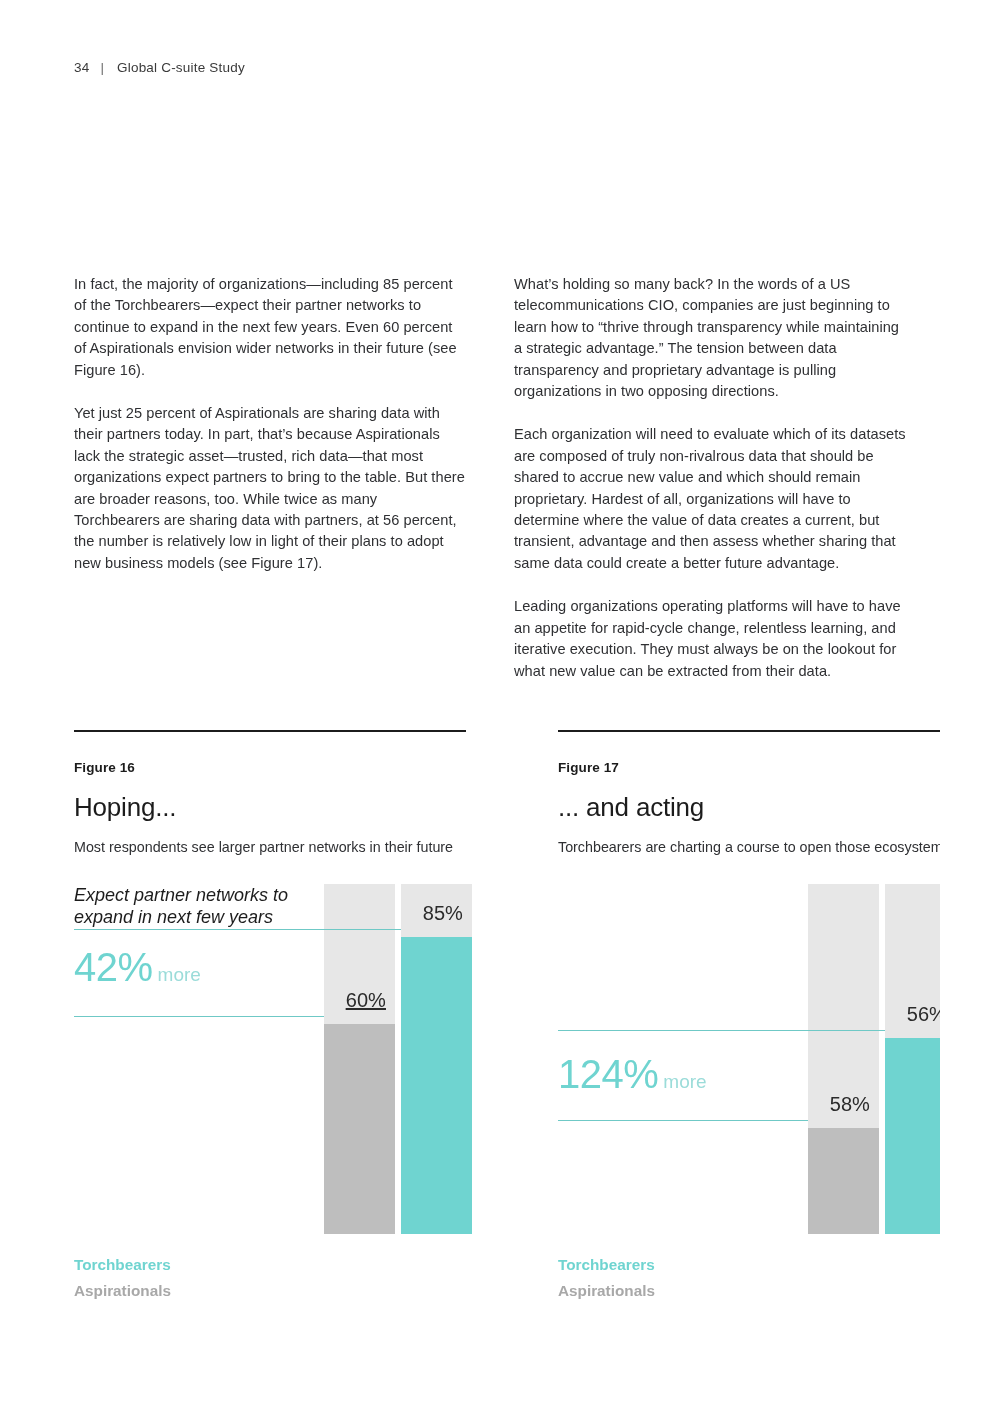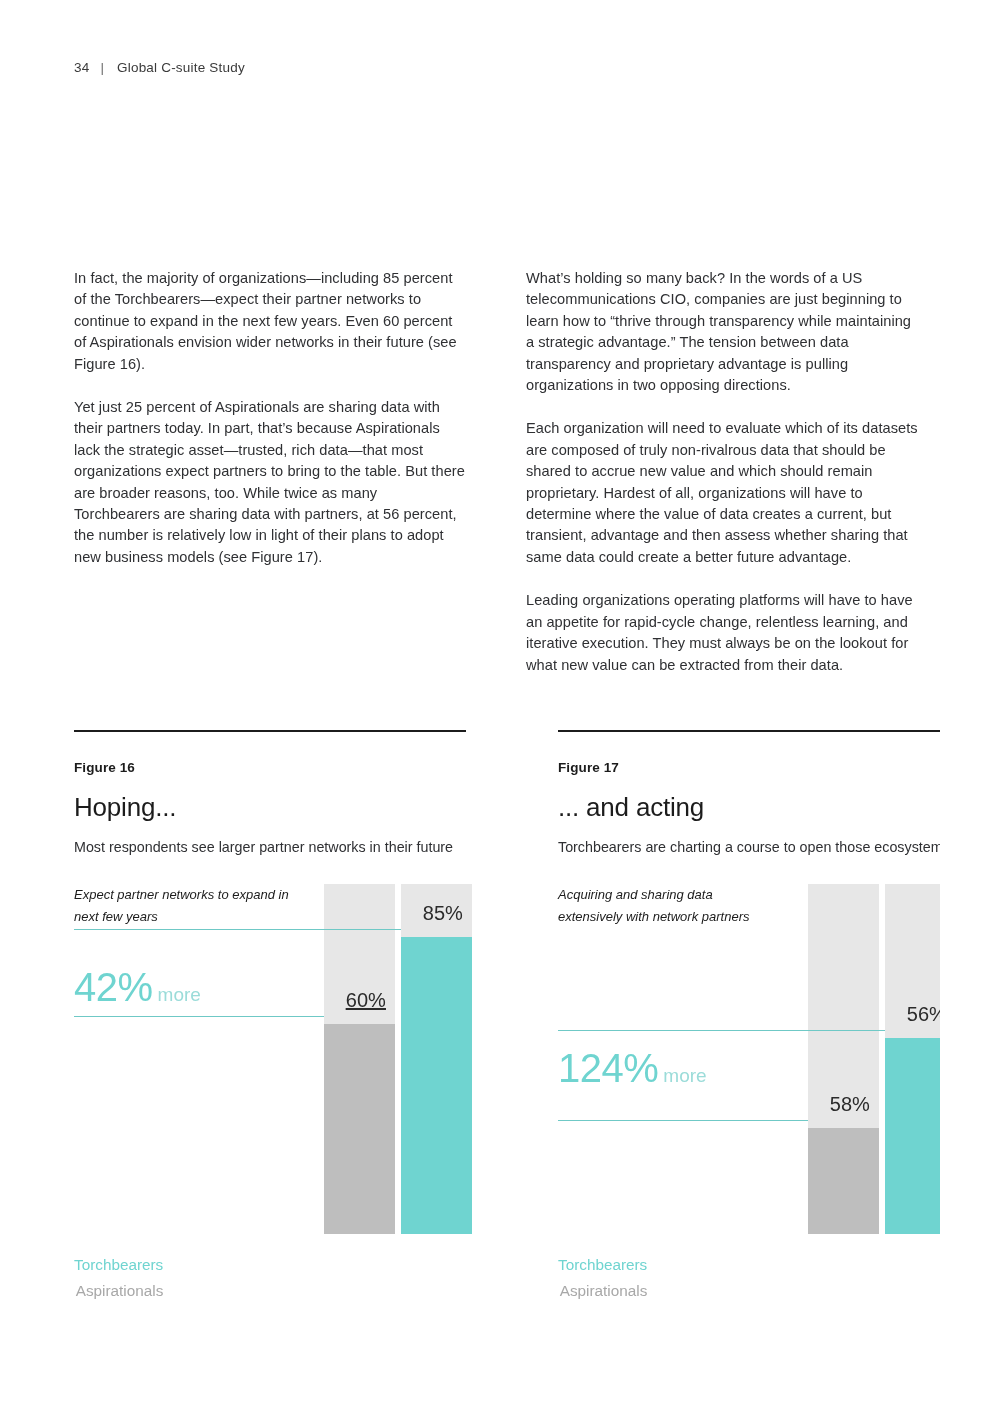--- a/index.html
+++ b/index.html
@@ -36,24 +36,24 @@
   .running-header .sep {
     display: inline-block;
     margin: 0 9px 0 7px;
     color: #6b6b6b;
   }
 
   
   .columns {
     position: absolute;
     left: 74px;
-    top: 268px;
+    top: 274px;
     width: 844px;
     display: flex;
-    gap: 60px;
+    gap: 48px;
   }
   .col { width: 392px; }
   .col p {
     margin: 0 0 22px 0;
     font-size: 14.6px;
     line-height: 21.4px;
     color: #2f3033;
     letter-spacing: 0.05px;
   }
   .col p:last-child { margin-bottom: 0; }
@@ -145,21 +145,21 @@
   .bar-value.aspir { left: 250px; }
   .bar-value.torch { left: 327px; }
 
   
   .stat-label {
     position: absolute;
     left: 0;
     top: 0;
     width: 240px;
     font-style: italic;
-    font-size: 13px;
+    font-size: 18px;
     line-height: 22px;
     color: #1c1c1c;
   }
 
   
   .delta-line {
     position: absolute;
     left: 0;
     height: 1px;
     background: #6fc9c6;
@@ -181,21 +181,21 @@
     margin-left: 5px;
     vertical-align: baseline;
   }
 
   
   .legend {
     position: absolute;
     left: 0;
     top: 368px;
     font-size: 15.3px;
-    font-weight: normal;
+    font-weight: bold;
     line-height: 26px;
   }
   .legend .torch { color: #6fd4d0; }
   .legend .aspir { color: #a8a8a8; text-align: right; }
 </style>
 </head>
 <body>
 
 <div class="page">
 
@@ -233,53 +233,52 @@
 
         <div class="bar aspir" style="height:210px;"></div>
         <div class="bar torch" style="height:297px;"></div>
 
         <div class="bar-value torch" style="top:18px;">85%</div>
         <div class="bar-value aspir" style="top:105px;text-decoration:underline;">60%</div>
 
         <div class="delta-line" style="top:45px;width:327px;"></div>
         <div class="delta-line" style="top:132px;width:250px;"></div>
 
-        <div class="delta" style="top:61px;margin-top:20px;">
+        <div class="delta" style="top:61px;">
           <span class="big">42%</span><span class="more">more</span>
         </div>
 
         <div class="legend">
           <div class="torch">Torchbearers</div>
           <div class="aspir">Aspirationals</div>
         </div>
       </div>
     </div>
 
     <div class="figure">
       <div class="fig-rule"></div>
       <div class="fig-number">Figure 17</div>
       <div class="fig-title">... and acting</div>
       <div class="fig-subtitle">Torchbearers are charting a course to open those ecosystems</div>
 
       <div class="chart">
-        <div class="stat-label" style="width:200px;">Acquiring and sharing data extensively with network partners</div>
 
         <div class="track aspir"></div>
         <div class="track torch"></div>
 
         <div class="bar aspir" style="height:106px;"></div>
         <div class="bar torch" style="height:196px;"></div>
 
         <div class="bar-value torch" style="top:119px;">56%</div>
         <div class="bar-value aspir" style="top:209px;">58%</div>
 
         <div class="delta-line" style="top:146px;width:327px;"></div>
         <div class="delta-line" style="top:236px;width:250px;"></div>
 
-        <div class="delta" style="top:162px;">
+        <div class="delta" style="top:168px;">
           <span class="big">124%</span><span class="more">more</span>
         </div>
 
         <div class="legend">
           <div class="torch">Torchbearers</div>
           <div class="aspir">Aspirationals</div>
         </div>
       </div>
     </div>
 

